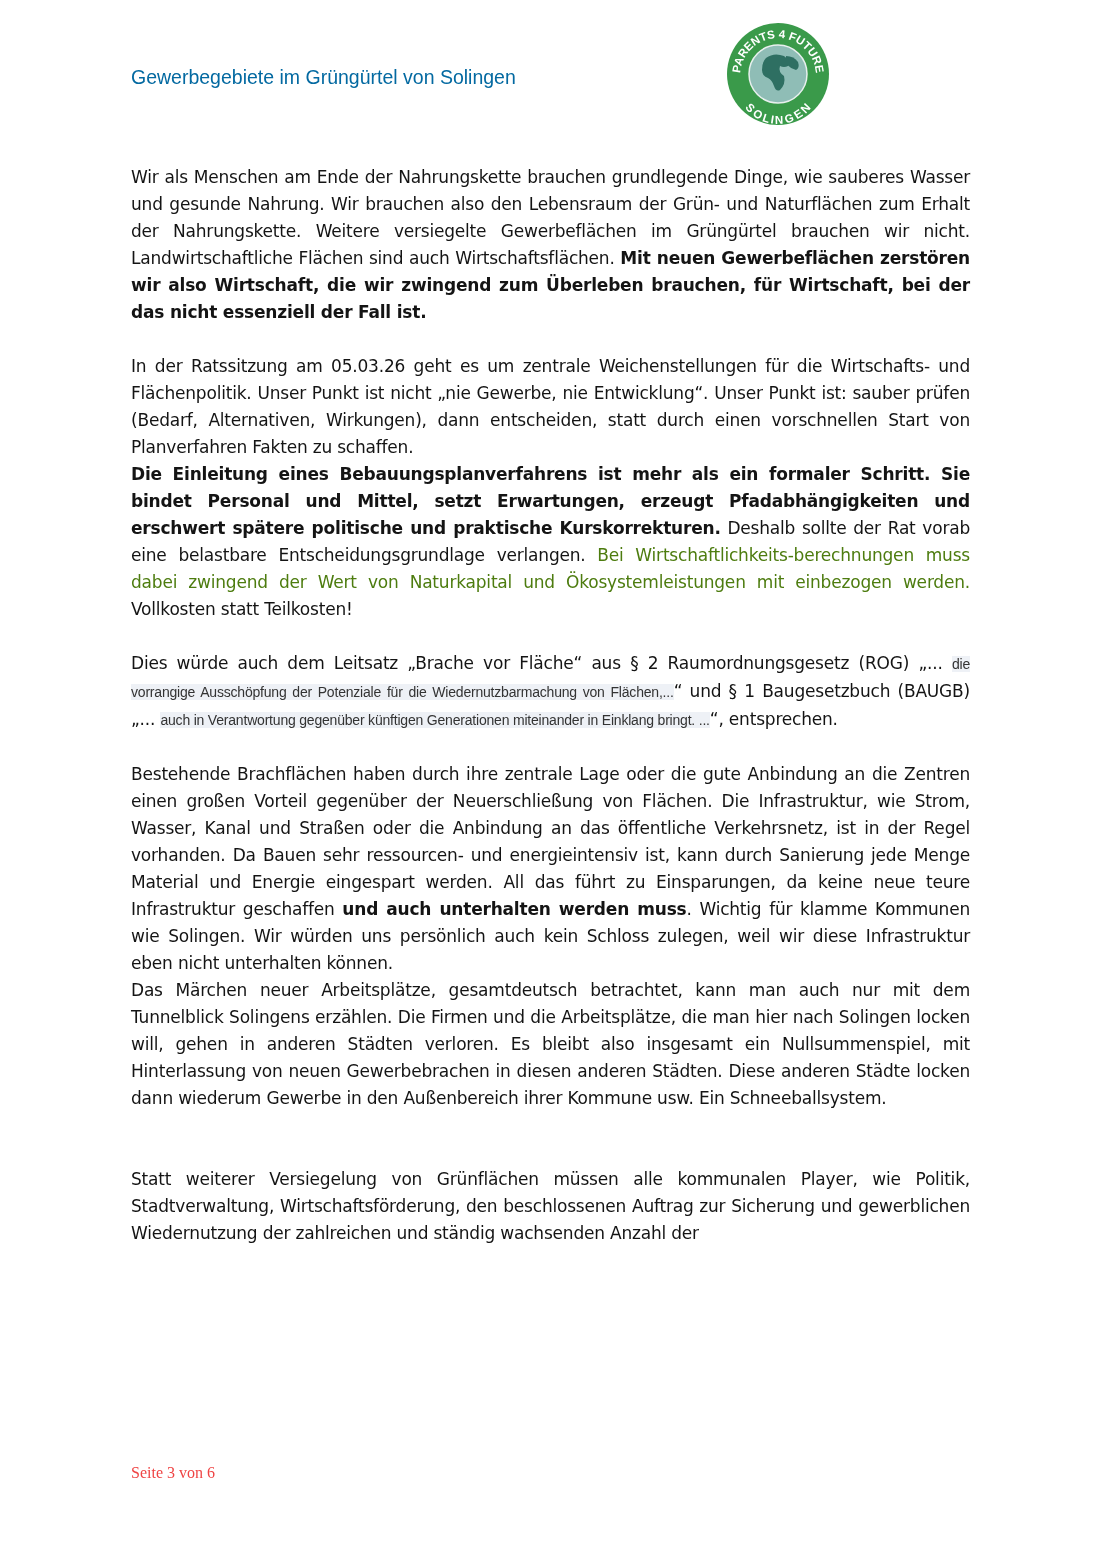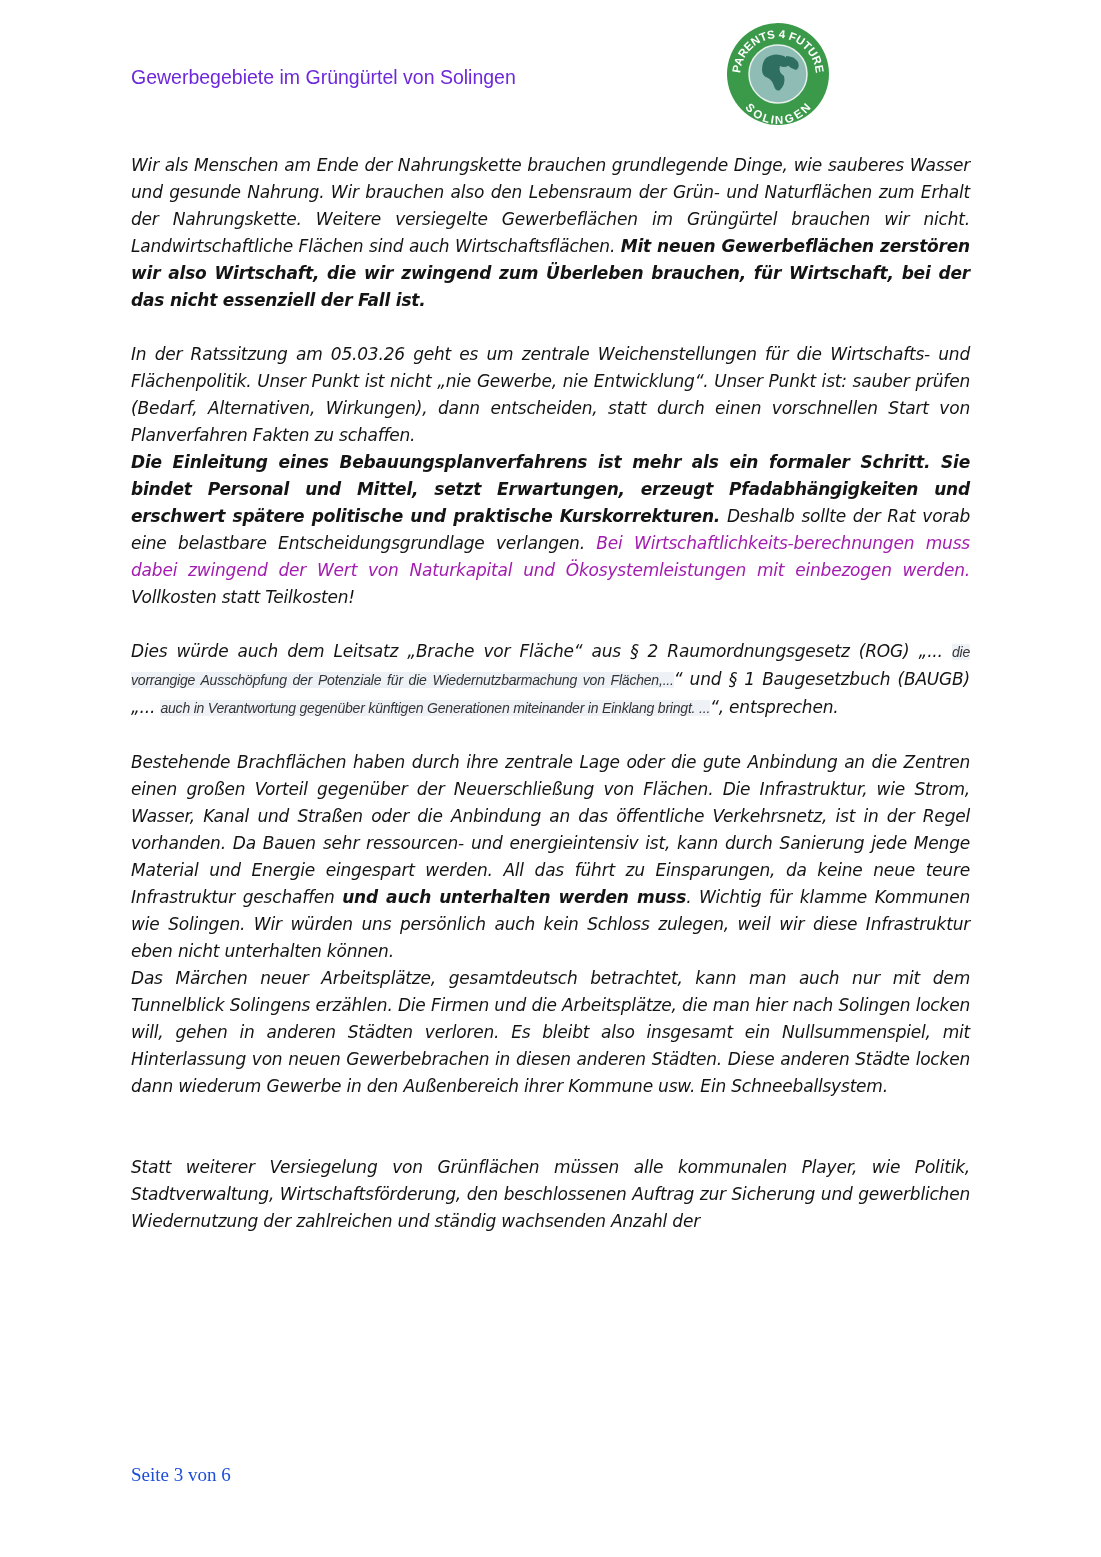--- a/index.html
+++ b/index.html
@@ -1,40 +1,39 @@
 <!DOCTYPE html>
 <html><head>
 <meta charset="utf-8">
 <style>
   html, body { margin: 0; padding: 0; background: #ffffff; }
   body { width: 1101px; height: 1557px; position: relative; overflow: hidden; }
   .page { position: absolute; left: 0; top: 0; width: 1101px; height: 1557px; background: #fff; }
   .header-title {
     position: absolute; left: 131px; top: 66px;
-    font-family: "Liberation Sans", sans-serif; font-size: 19.5px; color: #6d28d9;
+    font-family: "Liberation Sans", sans-serif; font-size: 19.5px; color: #0369a1;
   }
   .logo { position: absolute; left: 722px; top: 22px; width: 112px; height: 104px; }
   .body {
-    position: absolute; left: 131px; top: 152px; width: 839px;
+    position: absolute; left: 131px; top: 164px; width: 839px;
     font-family: "DejaVu Sans", sans-serif; font-size: 17px; line-height: 27px; color: #141414;
     letter-spacing: -0.2px;
-    font-style: italic;
   }
   .body p { margin: 0; text-align: justify; }
   .gap { height: 27px; }
   .b { font-weight: bold; }
-  .red { color: #a21caf; }
+  .red { color: #4d7c0f; }
   .quote {
     font-family: "Liberation Sans", sans-serif; font-size: 14px; color: #333;
     background: #eef1f6;
   }
   .caps { text-align: justify; }
   .footer {
     position: absolute; left: 131px; top: 1464px;
-    font-family: "Liberation Serif", serif; font-size: 19px; color: #1d4ed8;
+    font-family: "Liberation Serif", serif; font-size: 16px; color: #ef4444;
   }
 </style>
 </head>
 <body>
 
 <div class="page">
 
   <div class="header-title">Gewerbegebiete im Grüngürtel von Solingen</div>
 
   <div class="logo">

